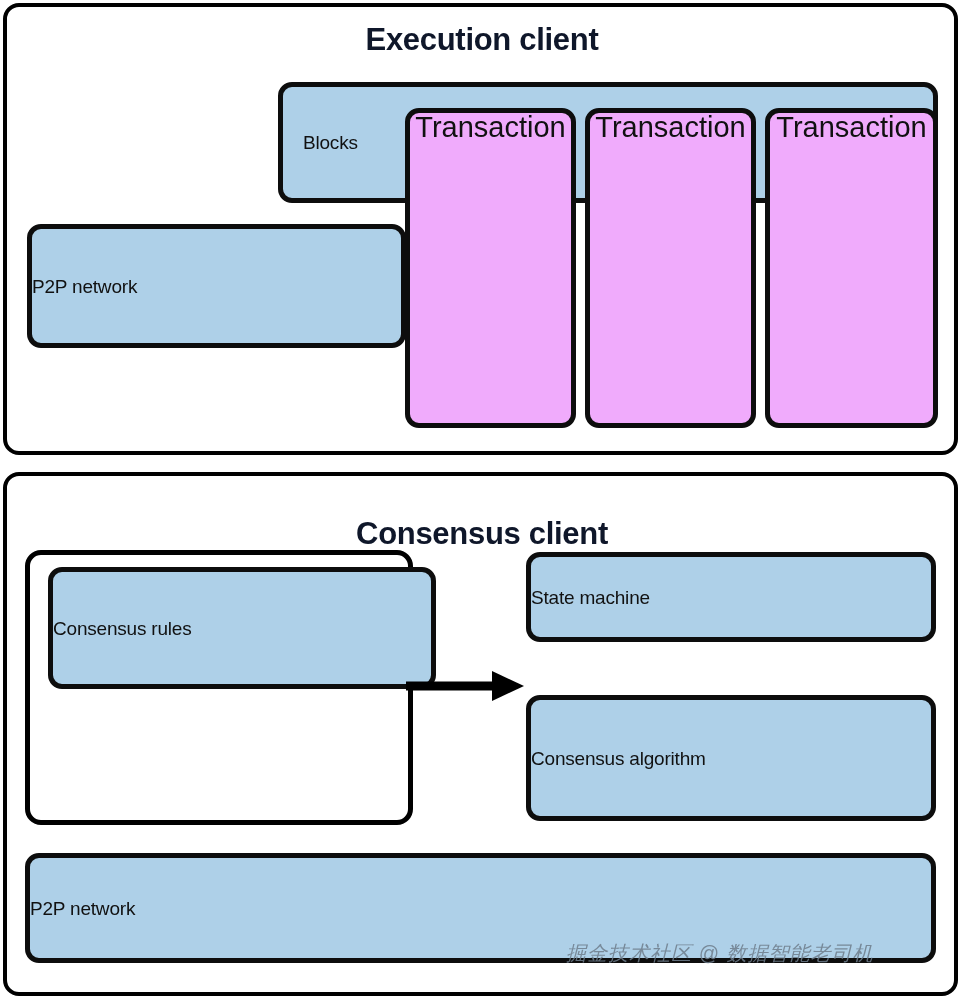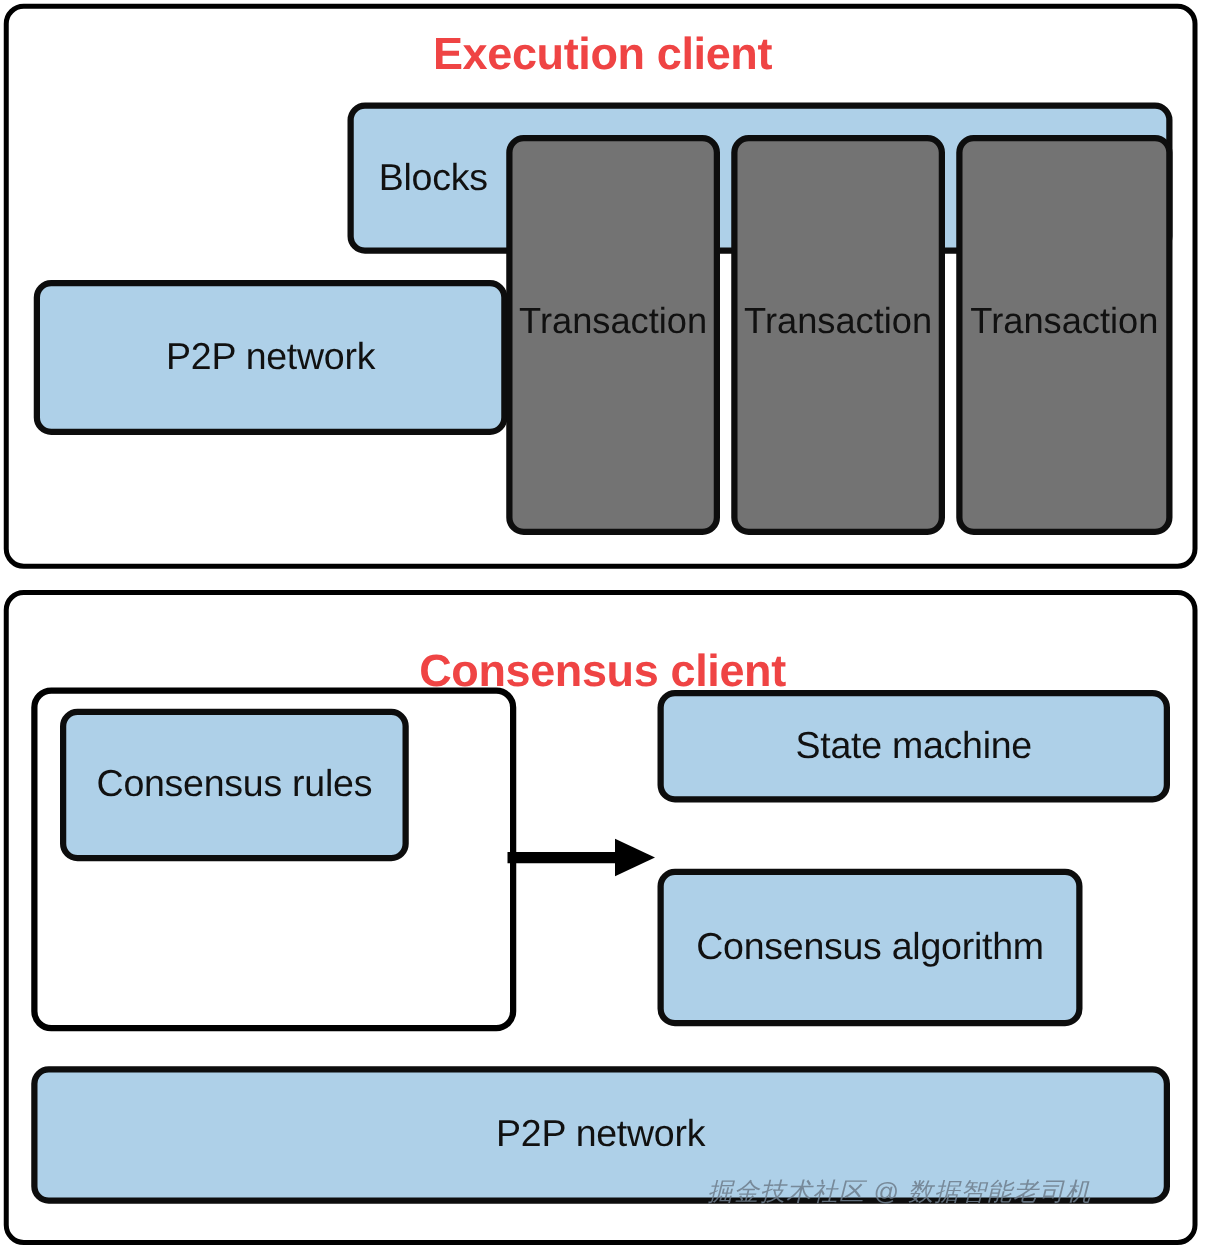--- a/index.html
+++ b/index.html
@@ -35,83 +35,82 @@
     border-radius: 16px;
   }
   .bluebox {
     position: absolute;
     box-sizing: border-box;
     background: #aed0e8;
     border: 5px solid #0d0d0d;
     border-radius: 14px;
     display: flex;
     align-items: center;
-    justify-content: center;
   }
   .bluebox > .label {
-    font-size: 30px;
+    font-size: 19px;
     color: #111111;
     line-height: 1;
     letter-spacing: -0.2px;
     white-space: nowrap;
   }
 
   
   .panel-title {
     position: absolute;
     left: 0;
     width: 100%;
     text-align: center;
-    font-size: 36px;
+    font-size: 31px;
     font-weight: bold;
-    color: #ef4444;
+    color: #0f172a;
     letter-spacing: -0.3px;
     white-space: nowrap;
   }
 
   
   #exec-panel   { left: 3px;  top: 3px;   width: 955px; height: 452px; }
   #exec-title   { top: 22px; }
 
   #blocks-box   { left: 278px; top: 82px;  width: 660px; height: 121px;
                   justify-content: flex-start; padding-left: 20px; z-index: 2; }
   #exec-p2p-box { left: 27px;  top: 224px; width: 379px; height: 124px; z-index: 2; }
 
   .txbox {
     position: absolute;
     box-sizing: border-box;
-    background: #737373;
+    background: #f0abfc;
     border: 5px solid #0d0d0d;
     border-radius: 14px;
     z-index: 3;
     display: flex;
-    align-items: center;
+    align-items: flex-start;
     justify-content: center;
   }
   .txbox > .label {
     font-size: 29px;
     color: #111111;
     line-height: 1;
     white-space: nowrap;
     padding-bottom: 22px;
   }
   #tx-0 { left: 405px; top: 108px; width: 171px; height: 320px; }
   #tx-1 { left: 585px; top: 108px; width: 171px; height: 320px; }
   #tx-2 { left: 765px; top: 108px; width: 173px; height: 320px; }
 
   
   #cons-panel   { left: 3px;  top: 472px; width: 955px; height: 524px; }
   #cons-title   { top: 516px; }
 
   #cons-group   { left: 25px; top: 550px; width: 388px; height: 275px; z-index: 2; }
-  #consensus-rules-box        { left: 48px; top: 567px; width: 279px; height: 122px; z-index: 3; }
+  #consensus-rules-box        { left: 48px; top: 567px; width: 388px; height: 122px; z-index: 3; }
   #incentivization-scheme-box { left: 48px; top: 692px; width: 343px; height: 122px; z-index: 3; }
 
   #state-machine-box      { left: 526px; top: 552px; width: 410px; height: 90px; z-index: 3; }
-  #consensus-algorithm-box{ left: 526px; top: 695px; width: 340px; height: 126px; z-index: 3; }
+  #consensus-algorithm-box{ left: 526px; top: 695px; width: 410px; height: 126px; z-index: 3; }
 
   #cons-p2p-box { left: 25px; top: 853px; width: 911px; height: 110px; z-index: 2; }
 
   
   #flow-arrow {
     position: absolute;
     left: 404px;
     top: 668px;
     width: 120px;
     height: 36px;

